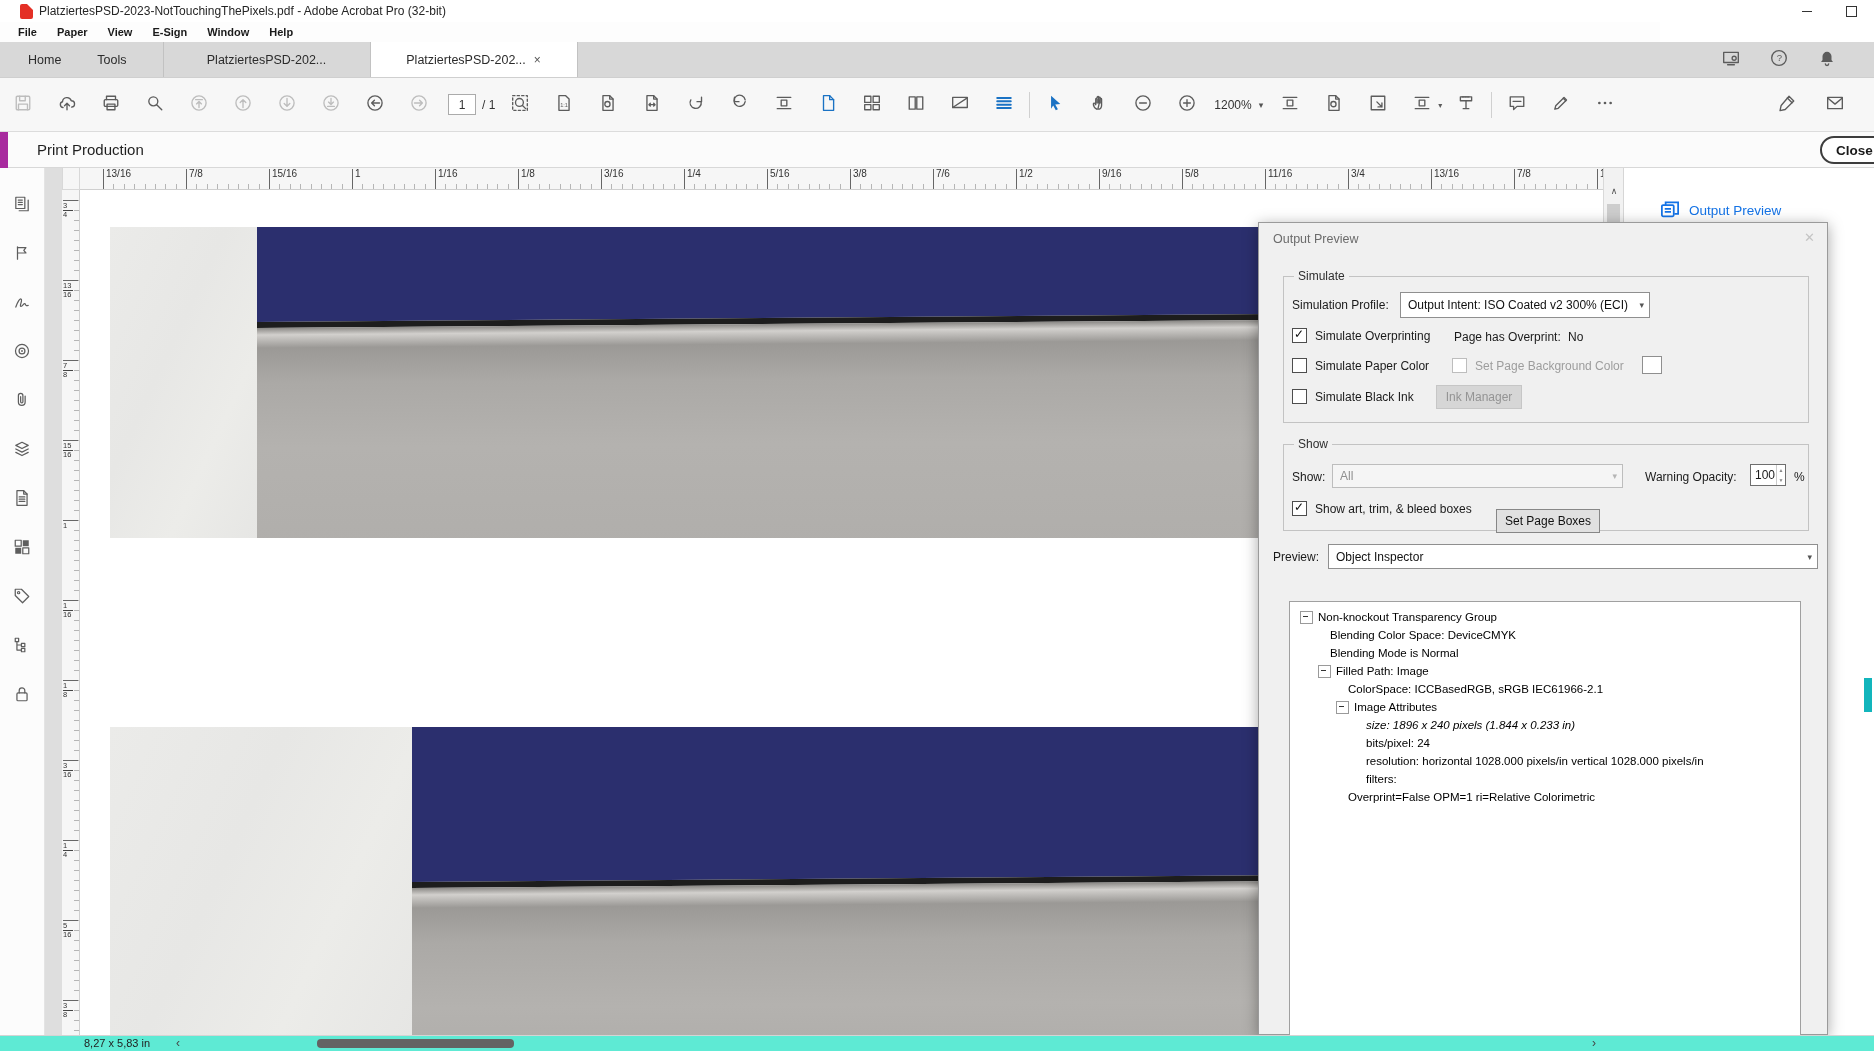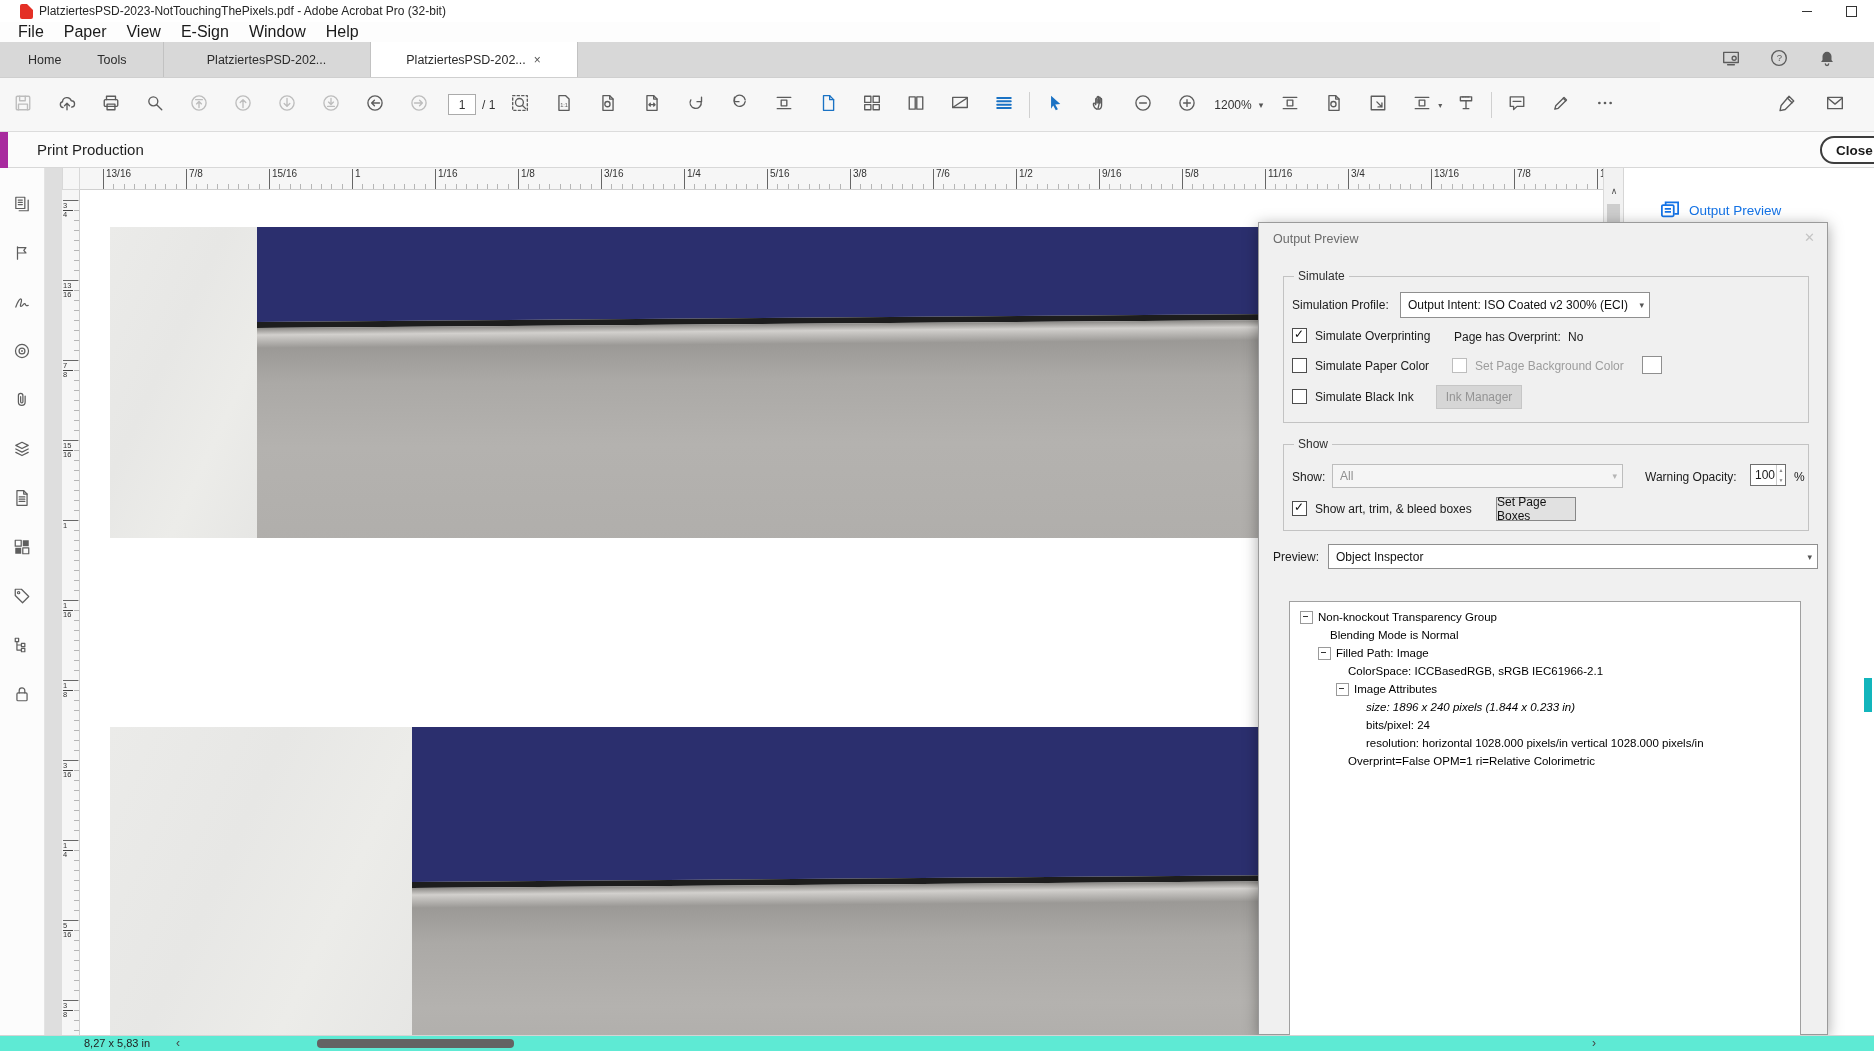--- a/index.html
+++ b/index.html
@@ -11,21 +11,21 @@
   .titlebar{position:absolute;left:0;top:0;width:1874px;height:22px;background:#fff;
             display:flex;align-items:center;font-size:12px;color:#262626;}
   .pdfico{width:13px;height:15px;margin:0 6px 0 20px;background:#e43026;border-radius:2px;position:relative;}
   .pdfico::after{content:"";position:absolute;right:0;top:0;border:3px solid #fff;border-left-color:transparent;border-bottom-color:transparent;}
   .wincontrols{margin-left:auto;display:flex;height:22px;}
   .winbtn{width:45px;height:22px;display:flex;align-items:center;justify-content:center;color:#333;font-size:11px;}
   .winbox{width:9px;height:9px;border:1px solid #333;}
   .winmin{width:10px;height:1px;background:#333;}
   
   .menubar{position:absolute;left:0;top:22px;width:1660px;height:20px;background:#fdfdfd;
-           display:flex;align-items:center;font-size:16px;color:#1a1a1a;}
+           display:flex;align-items:center;font-size:11px;color:#1a1a1a;font-weight:bold;}
   .menu-item{padding:0 10px;height:20px;display:flex;align-items:center;}
   .menu-item:first-child{margin-left:8px;}
   
   .tabbar{position:absolute;left:0;top:42px;width:1874px;height:36px;background:#d8d8d8;
           display:flex;align-items:stretch;font-size:12.5px;color:#2b2b2b;border-bottom:1px solid #cfcfcf;box-sizing:border-box;}
   .tab{display:flex;align-items:center;justify-content:center;padding:0 18px;}
   .tab-home{margin-left:10px;}
   .doc-tab{width:170px;justify-content:center;border-left:1px solid #c2c2c2;position:relative;}
   .doc-tab.active{background:#fff;border-left:1px solid #c2c2c2;border-right:1px solid #c2c2c2;}
   .tab-close{margin-left:8px;color:#555;font-size:12px;}
@@ -668,35 +668,38 @@
         <span class="spin">
             <span>▲</span>
             <span>▼</span>
           </span>
       </div>
       <span class="lbl abs" style="left:510px;top:25px;">%</span>
       <div class="cbrow" style="left:8px;top:56px;">
         <span class="cb on"></span>
         <span class="lbl">Show art, trim, &amp; bleed boxes</span>
       </div>
-      <span class="btn norm" style="left:212px;top:52px;width:80px;height:24px;">Set Page Boxes</span>
+      <span class="btn norm" style="left:212px;top:64px;width:104px;height:24px;">Set Page Boxes</span>
     </div>
 
     <span class="lbl abs" style="left:14px;top:327px;">Preview:</span>
     <div class="combo" style="left:69px;top:321px;width:490px;height:25px;">
       <span>Object Inspector</span>
       <span class="chev">▾</span>
     </div>
 
     <div class="treebox">
         <div class="trow" style="padding-left: 10px;">
           <span class="texp"></span>
           <span>Non-knockout Transparency Group</span>
         </div>
         <div class="trow" style="padding-left: 40px;">
+          <span>Blending Color Space: DeviceCMYK</span>
+        </div>
+        <div class="trow" style="padding-left: 40px;">
           <span>Blending Mode is Normal</span>
         </div>
         <div class="trow" style="padding-left: 28px;">
           <span class="texp"></span>
           <span>Filled Path: Image</span>
         </div>
         <div class="trow" style="padding-left: 58px;">
           <span>ColorSpace: ICCBasedRGB, sRGB IEC61966-2.1</span>
         </div>
         <div class="trow" style="padding-left: 46px;">
@@ -704,20 +707,23 @@
           <span>Image Attributes</span>
         </div>
         <div class="trow" style="padding-left: 76px; font-style: italic;">
           <span>size: 1896 x 240 pixels (1.844 x 0.233 in)</span>
         </div>
         <div class="trow" style="padding-left: 76px;">
           <span>bits/pixel: 24</span>
         </div>
         <div class="trow" style="padding-left: 76px;">
           <span>resolution: horizontal 1028.000 pixels/in vertical 1028.000 pixels/in</span>
+        </div>
+        <div class="trow" style="padding-left: 76px;">
+          <span>filters:</span>
         </div>
         <div class="trow" style="padding-left: 58px;">
           <span>Overprint=False OPM=1 ri=Relative Colorimetric</span>
         </div>
       </div>
   </div>
 
 </div>
 
 <div class="statusbar">

